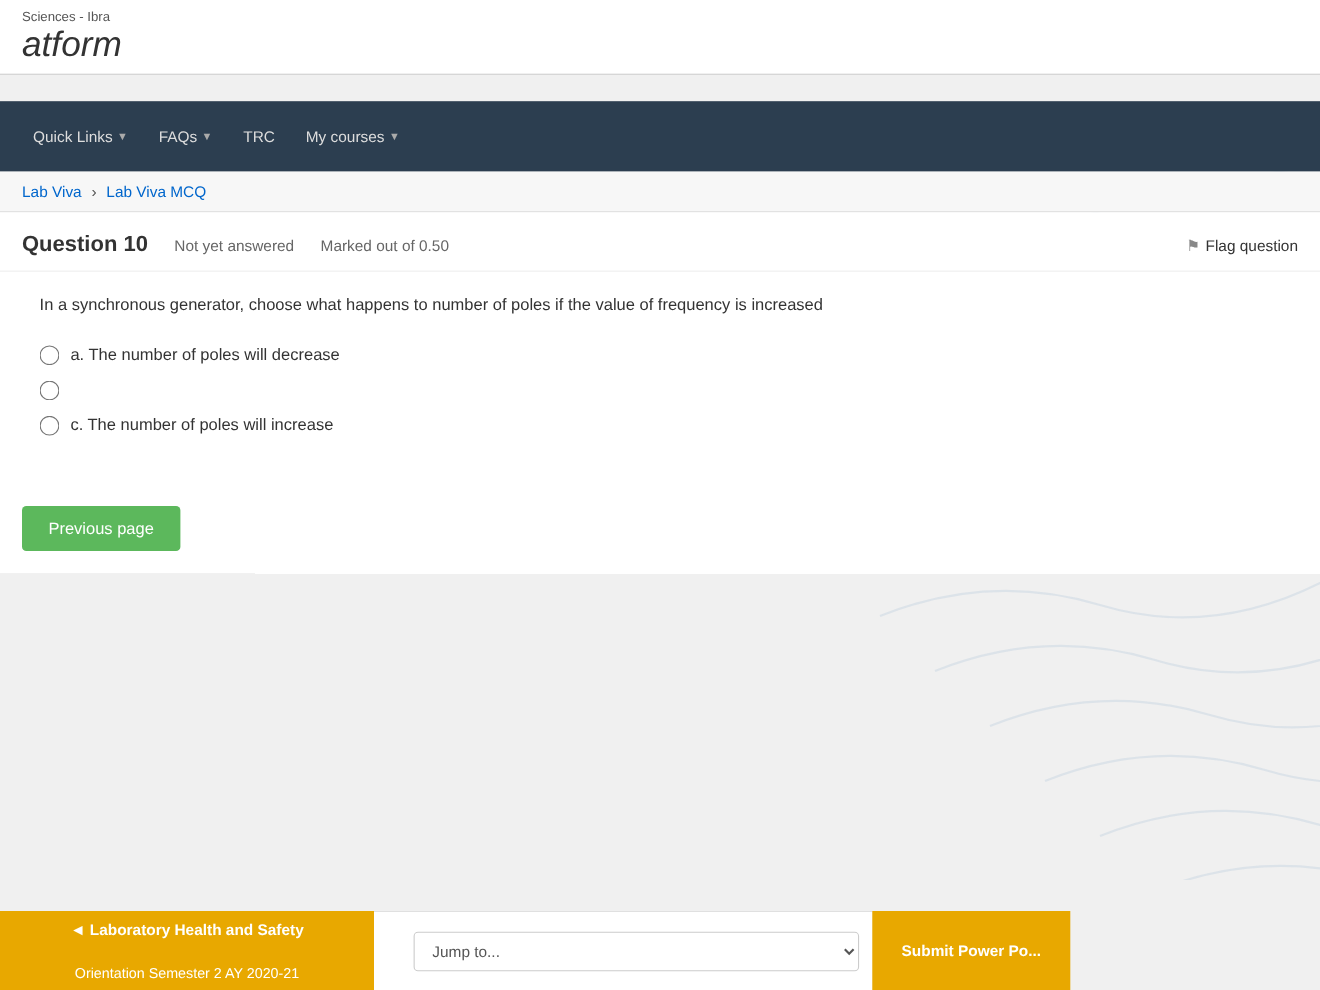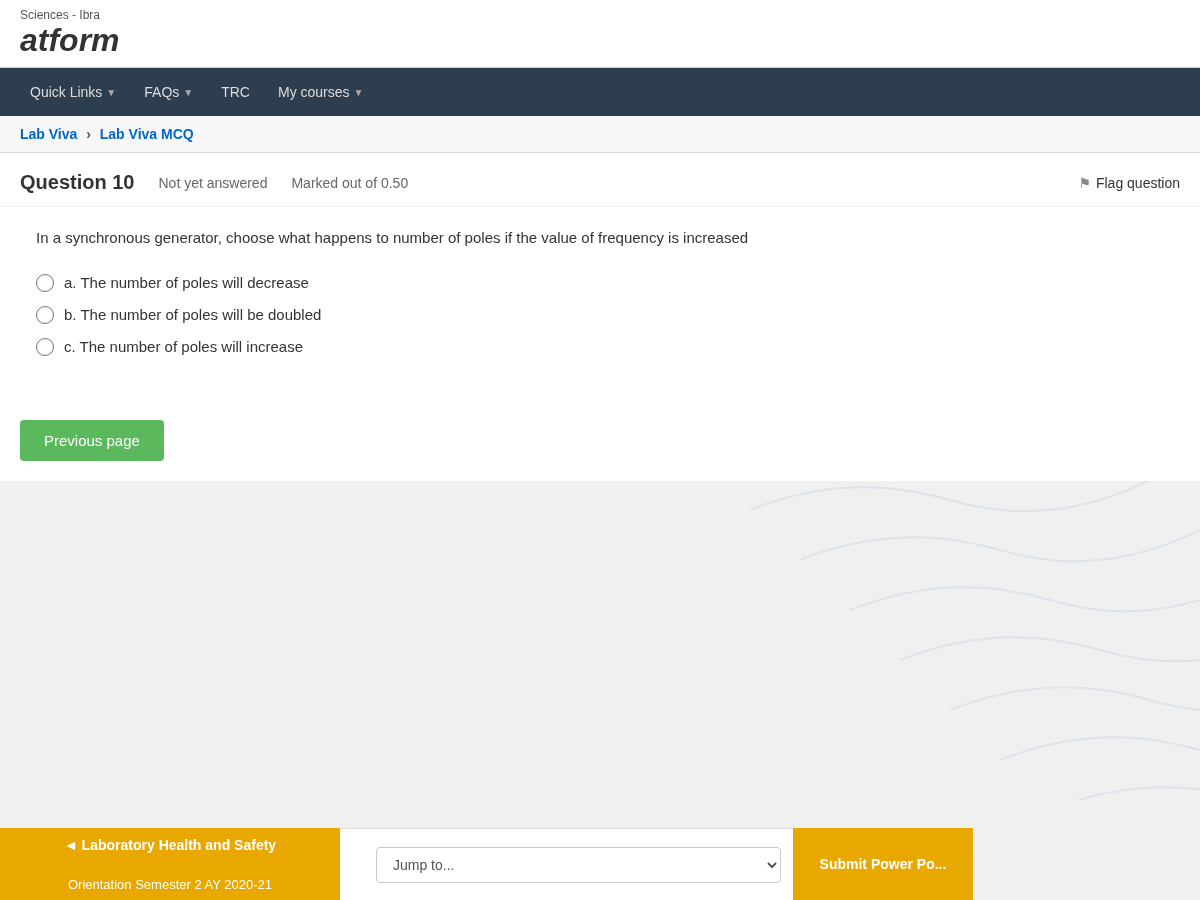--- a/index.html
+++ b/index.html
@@ -10,32 +10,33 @@
       background: #fff;
       padding: 8px 20px;
       border-bottom: 1px solid #ccc;
     }
     .platform-subtitle {
       font-size: 12px;
       color: #555;
     }
     .platform-title {
       font-size: 32px;
-      font-weight: bold;
+      font-weight: normal;
       color: #333;
       font-style: italic;
     }
 
     
     .navbar {
       background: #2c3e50;
       display: flex;
       align-items: center;
       padding: 12px 16px;
-      height: 48px;
+      height: 64px;
+      margin-top: 24px;
     }
     .navbar-item {
       color: #ddd;
       font-size: 14px;
       padding: 0 14px;
       height: 48px;
       display: flex;
       align-items: center;
       cursor: pointer;
       gap: 4px;
@@ -45,21 +46,20 @@
       color: #aaa;
     }
 
     
     .breadcrumb {
       padding: 10px 20px;
       font-size: 14px;
       color: #555;
       background: #f7f7f7;
       border-bottom: 1px solid #ddd;
-      font-weight: bold;
     }
     .breadcrumb a { color: #0066cc; text-decoration: none; }
     .breadcrumb span { margin: 0 5px; }
 
     
     .main-content {
       background: #fff;
       margin: 0;
       padding: 0;
     }
@@ -285,21 +285,20 @@
 
     <div class="question-body">
       <div class="question-text">In a synchronous generator, choose what happens to number of poles if the value of frequency is increased</div>
 
       <label class="answer-option">
         <input type="radio" name="answer" value="a" style="">
         <span>a. The number of poles will decrease</span>
       </label>
       <label class="answer-option">
         <input type="radio" name="answer" value="b" style="">
-        <span>b. The number of poles will be doubled</span>
       </label>
       <label class="answer-option">
         <input type="radio" name="answer" value="c" style="">
         <span>c. The number of poles will increase</span>
       </label>
     </div>
 
     <div class="prev-btn-container">
       <button class="prev-btn">Previous page</button>
     </div>

